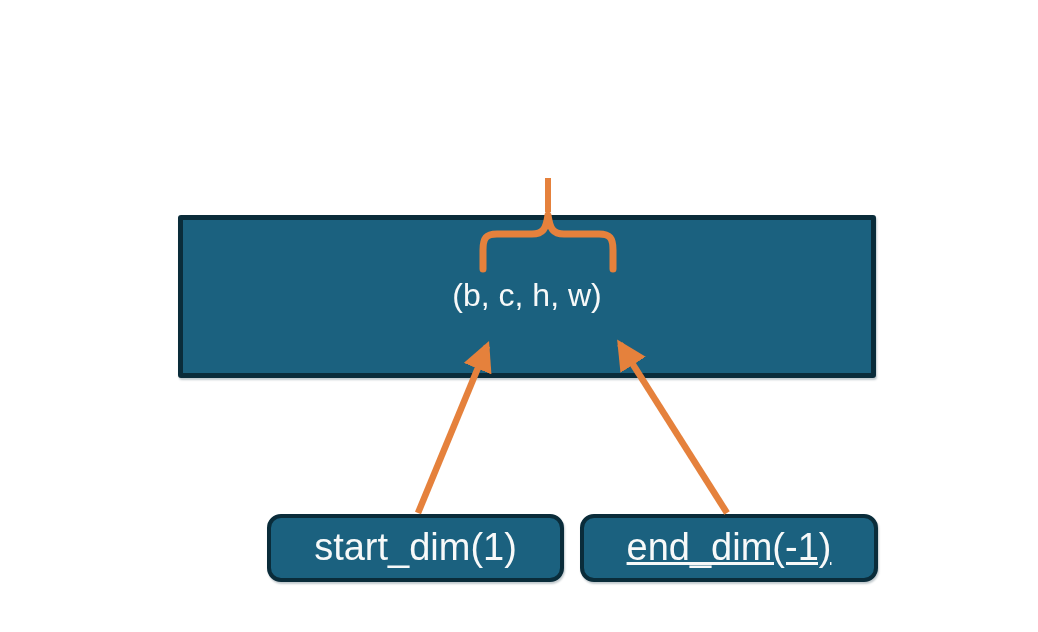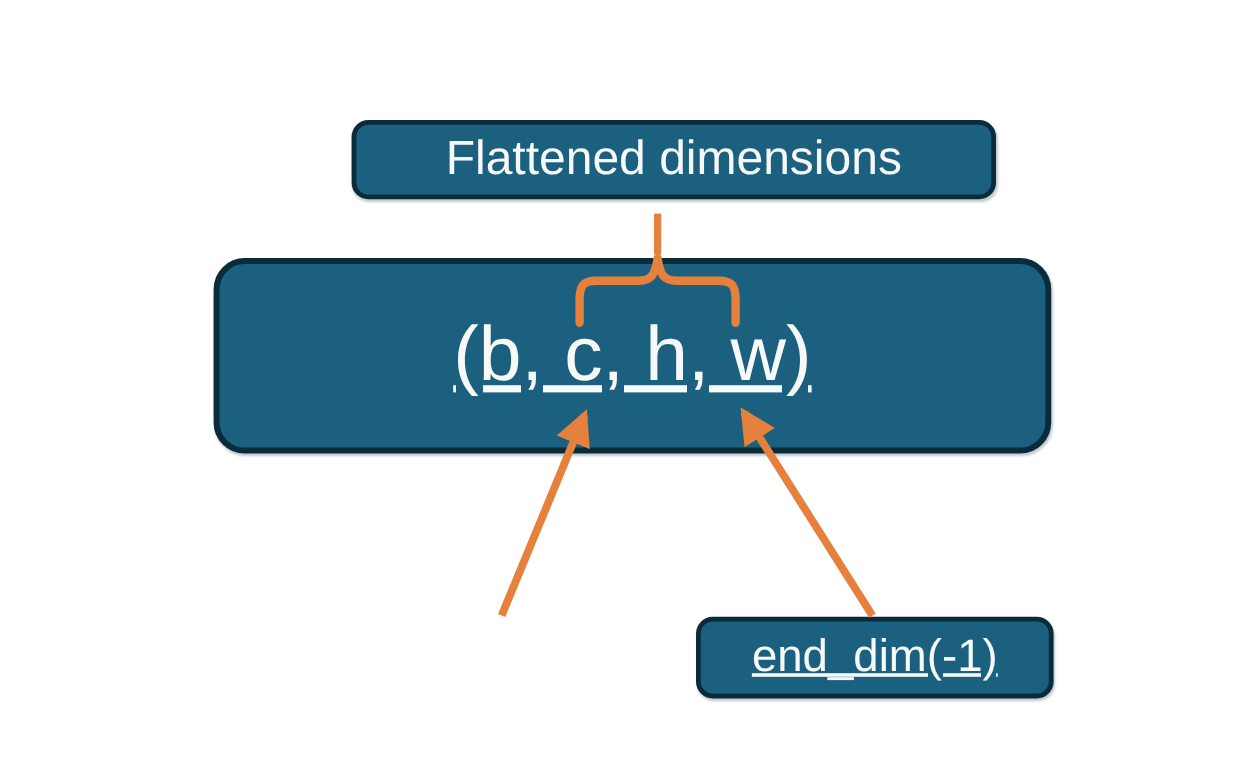--- a/index.html
+++ b/index.html
@@ -32,23 +32,22 @@
   }
   .node-flattened {
     left: 293px; top: 100px;
     width: 537px; height: 66px;
     font-size: 40px;
   }
   .node-tensor {
     left: 178px; top: 215px;
     width: 698px; height: 163px;
     border-width: 5px;
-    border-radius: 26px;
-    font-size: 64px;
-    text-decoration: underline;
+    border-radius: 3px;
+    font-size: 32px;
   }
   .node-start-dim {
     left: 267px; top: 514px;
     width: 297px; height: 68px;
     font-size: 38px;
   }
   .node-end-dim {
     left: 580px; top: 514px;
     width: 298px; height: 68px;
     font-size: 38px;
@@ -71,28 +70,28 @@
   }
   .orange-fill {
     fill: var(--accent-orange, #E5813C);
   }
 </style>
 </head>
 <body>
 
 <div class="canvas">
 
-  <div class="node node-flattened">
-    <span class="node-label">Flattened dimensions</span>
-  </div>
 
   <div class="node node-tensor">
     <span class="node-label">(b, c, h, w)</span>
   </div>
 
+  <div class="node node-start-dim">
+    <span class="node-label">start_dim(1)</span>
+  </div>
 
   <div class="node node-end-dim">
     <span class="node-label">end_dim(-1)</span>
   </div>
 
   <svg class="connector-layer" viewBox="0 0 1038 632" xmlns="http://www.w3.org/2000/svg">
     <defs>
       <marker id="arrowhead" viewBox="0 0 10 10" refX="8.2" refY="5" markerWidth="4.6" markerHeight="4.6" orient="auto-start-reverse">
         <path class="orange-fill" d="M0,0 L10,5 L0,10 z"></path>
       </marker>

